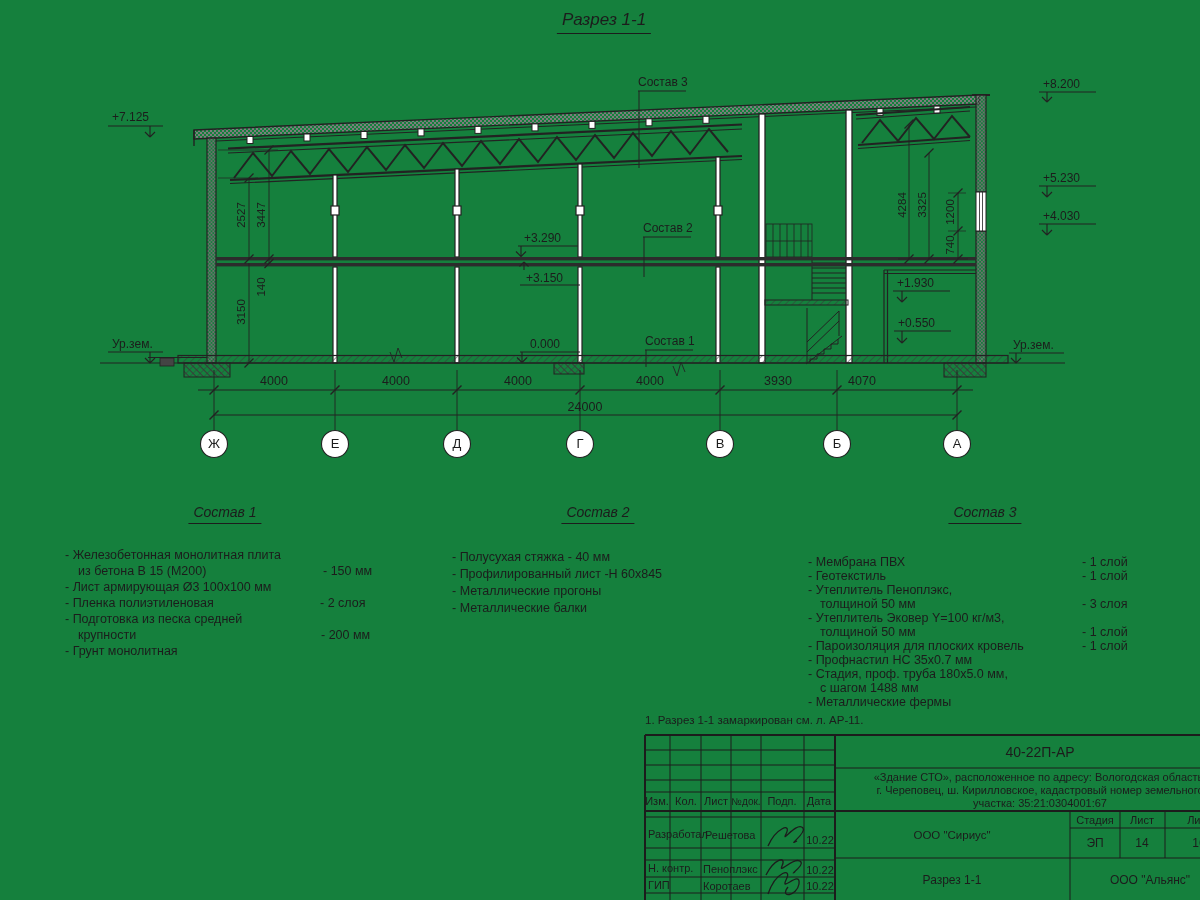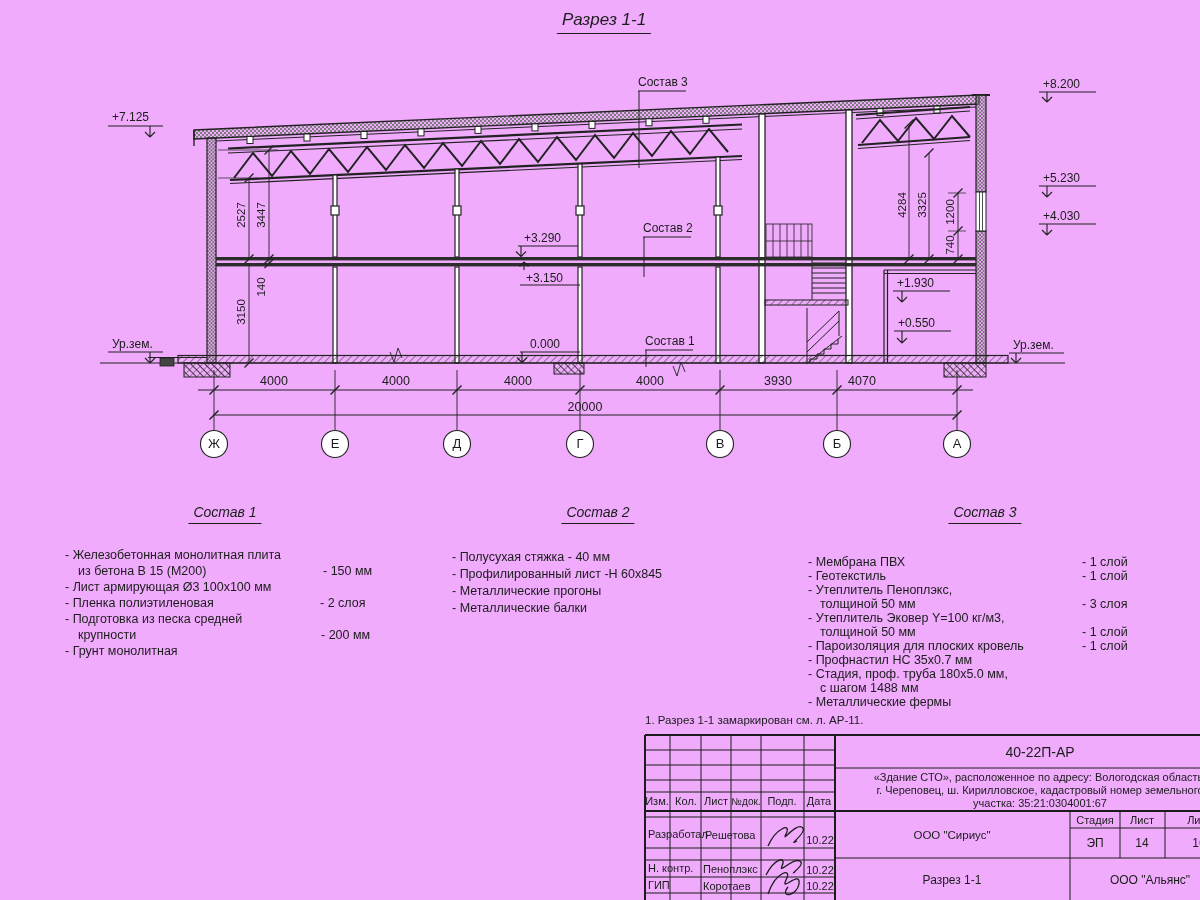--- a/index.html
+++ b/index.html
@@ -1,16 +1,16 @@
 <!DOCTYPE html>
 <html><head>
 <meta charset="utf-8">
 <style>
   html,body{margin:0;padding:0;background:#fff;overflow:hidden}
-  #page{position:relative;width:1200px;height:900px;background:#f0abfc;overflow:hidden;
+  #page{position:relative;width:1200px;height:900px;background:#15803d;overflow:hidden;
         font-family:"Liberation Sans",sans-serif;color:#1c1c1c}
   #page svg{position:absolute;left:0;top:0}
   .t{position:absolute;white-space:nowrap;line-height:1.15;color:#1c1c1c;font-family:"Liberation Sans",sans-serif}
   .c{transform:translate(-50%,-50%)}
   .vm{transform:translateY(-50%)}
   .r{transform:translate(-50%,-50%) rotate(-90deg)}
   .i{font-style:italic}
   .u{border-bottom:1.5px solid #1c1c1c;padding:0 5px 3px}
   .f8{font-size:10px}.f10{font-size:11px}.f11{font-size:11px}.f115{font-size:11.5px}
   .f12{font-size:12px}.f125{font-size:12.5px}.f13{font-size:13px}.f14{font-size:14px}.f17{font-size:17px}
@@ -322,21 +322,21 @@
 <div class="t f115 r" style="left:923px;top:205px">3325</div>
 <div class="t f115 r" style="left:951px;top:212px">1200</div>
 <div class="t f115 r" style="left:951px;top:245px">740</div>
 
 <div class="t f125 c" style="left:274px;top:381px">4000</div>
 <div class="t f125 c" style="left:396px;top:381px">4000</div>
 <div class="t f125 c" style="left:518px;top:381px">4000</div>
 <div class="t f125 c" style="left:650px;top:381px">4000</div>
 <div class="t f125 c" style="left:778px;top:381px">3930</div>
 <div class="t f125 c" style="left:862px;top:381px">4070</div>
-<div class="t f125 c" style="left:585px;top:407px">20000</div>
+<div class="t f125 c" style="left:585px;top:407px">24000</div>
 
 <div class="t f13 c" style="left:214px;top:444px">Ж</div>
 <div class="t f13 c" style="left:335px;top:444px">Е</div>
 <div class="t f13 c" style="left:457px;top:444px">Д</div>
 <div class="t f13 c" style="left:580px;top:444px">Г</div>
 <div class="t f13 c" style="left:720px;top:444px">В</div>
 <div class="t f13 c" style="left:837px;top:444px">Б</div>
 <div class="t f13 c" style="left:957px;top:444px">А</div>
 
 <div class="t f14 i u" style="left:225px;top:504px;transform:translateX(-50%)">Состав 1</div>

